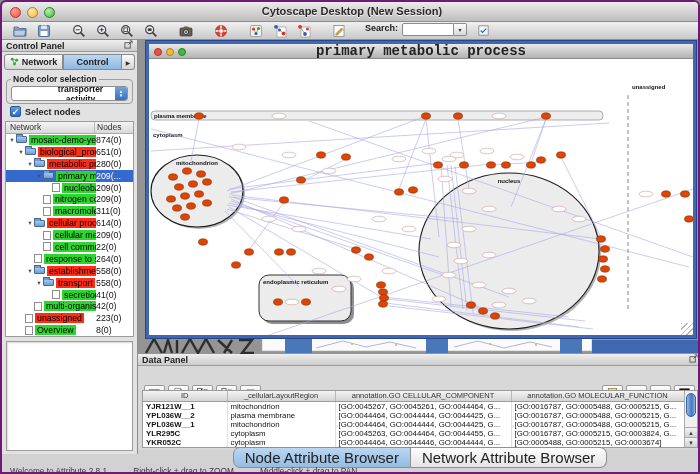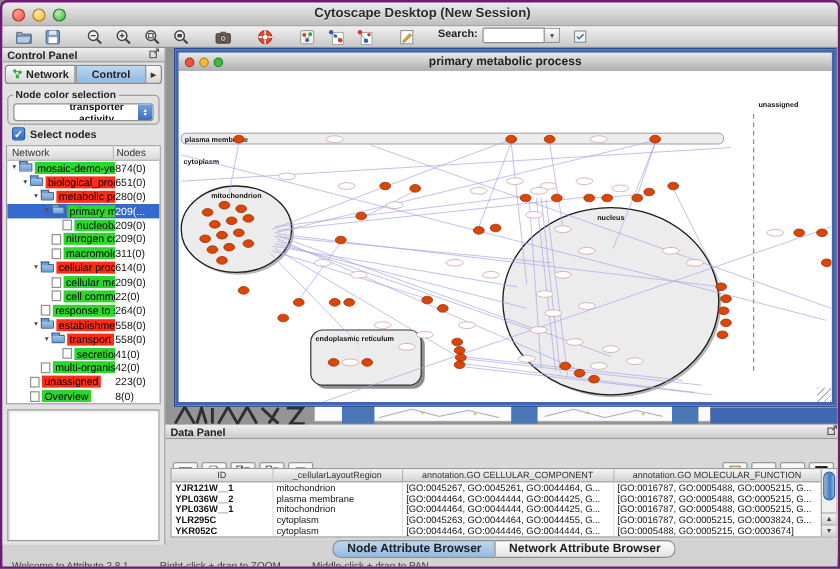--- a/index.html
+++ b/index.html
@@ -93,21 +93,21 @@
   .desktop { position:absolute; left:136px; top:38px; width:564px; height:314px; background:#949494; overflow:hidden; }
   .bg-fragments { position:absolute; left:0; bottom:0; width:564px; height:18px; }
   .net-window { position:absolute; left:8px; top:1px; width:550px; height:297px;
     border:3px solid #3f68b0; box-shadow:0 0 0 1px #27478a; background:#fff; }
   .net-titlebar { height:15px; background:linear-gradient(#e9e9e9,#b2b2b2); border-bottom:1px solid #8c8c8c;
     position:relative; display:flex; align-items:center; justify-content:center; }
   .net-titlebar .ntl { position:absolute; top:4px; width:8px; height:8px; border-radius:50%; }
   .ntl.r { left:5px; background:#f4503f; border:1px solid #a33;}
   .ntl.y { left:17px; background:#f6b935; border:1px solid #a82;}
   .ntl.g { left:29px; background:#3dbb3f; border:1px solid #282;}
-  .net-title { font-size:10px; font-weight:bold; color:#222; }
+  .net-title { font-size:14px; font-weight:bold; color:#222;font-family:Liberation Mono, monospace; }
   .net-canvas { position:relative; width:544px; height:276px; background:#fff; overflow:hidden; }
   .net-canvas svg { display:block; }
   .grip { position:absolute; right:0; bottom:0; width:12px; height:12px;
     background:repeating-linear-gradient(135deg,#b9b9b9 0 1px,transparent 1px 4px); }
 
   .edge { stroke:#a8a8e8; stroke-width:0.8; opacity:0.75; }
   .nnode { fill:#dd4503; stroke:#8a2c08; stroke-width:0.6; }
   .nlabel { fill:#fff; stroke:#cf9a9a; stroke-width:0.6; }
   .region { fill:#ececec; stroke:#1c1c1c; stroke-width:1.1; }
   .region-label { font-size:6px; font-weight:bold; fill:#111; font-family:"Liberation Sans",sans-serif; }
@@ -132,21 +132,21 @@
   .vscroll { position:absolute; right:0; top:0; bottom:0; width:13px; background:#f0f0f0; border-left:1px solid #aaa; }
   .vthumb { position:absolute; left:1px; top:2px; width:10px; height:24px; border-radius:5px;
     background:linear-gradient(90deg,#8fb6e6,#4478c2 60%,#8fb6e6); border:1px solid #3a62a0; }
   .varrow { position:absolute; left:0; width:12px; height:10px; background:linear-gradient(#f2f2f2,#d2d2d2);
     border-top:1px solid #aaa; font-size:6px; color:#444; text-align:center; line-height:10px; }
   .varrow.up { bottom:10px; }
   .varrow.down { bottom:0; }
 
   .bottom-tabs { position:absolute; left:136px; top:448px; width:564px; height:15px;
     display:flex; justify-content:center; align-items:center; }
-  .btab { font-size:10px; font-weight:bold; color:#222; padding:1px 11px;
+  .btab { font-size:15px; font-weight:normal; color:#222; padding:1px 11px;
     border:1px solid #8f8f8f; background:linear-gradient(#fdfdfd,#e4e4e4); border-left:none; }
   .btab:first-child { border-left:1px solid #8f8f8f; border-radius:7px 0 0 7px; }
   .btab:last-child { border-radius:0 7px 7px 0; }
   .btab.selected { background:linear-gradient(#bcd6f0,#94bce4); }
 
   .statusbar { position:absolute; left:0; top:463px; width:700px; height:11px;
     display:flex; align-items:center; gap:26px; padding-left:8px; font-size:8.3px; color:#3a3a3a; }
 </style>
 </head>
 <body>

